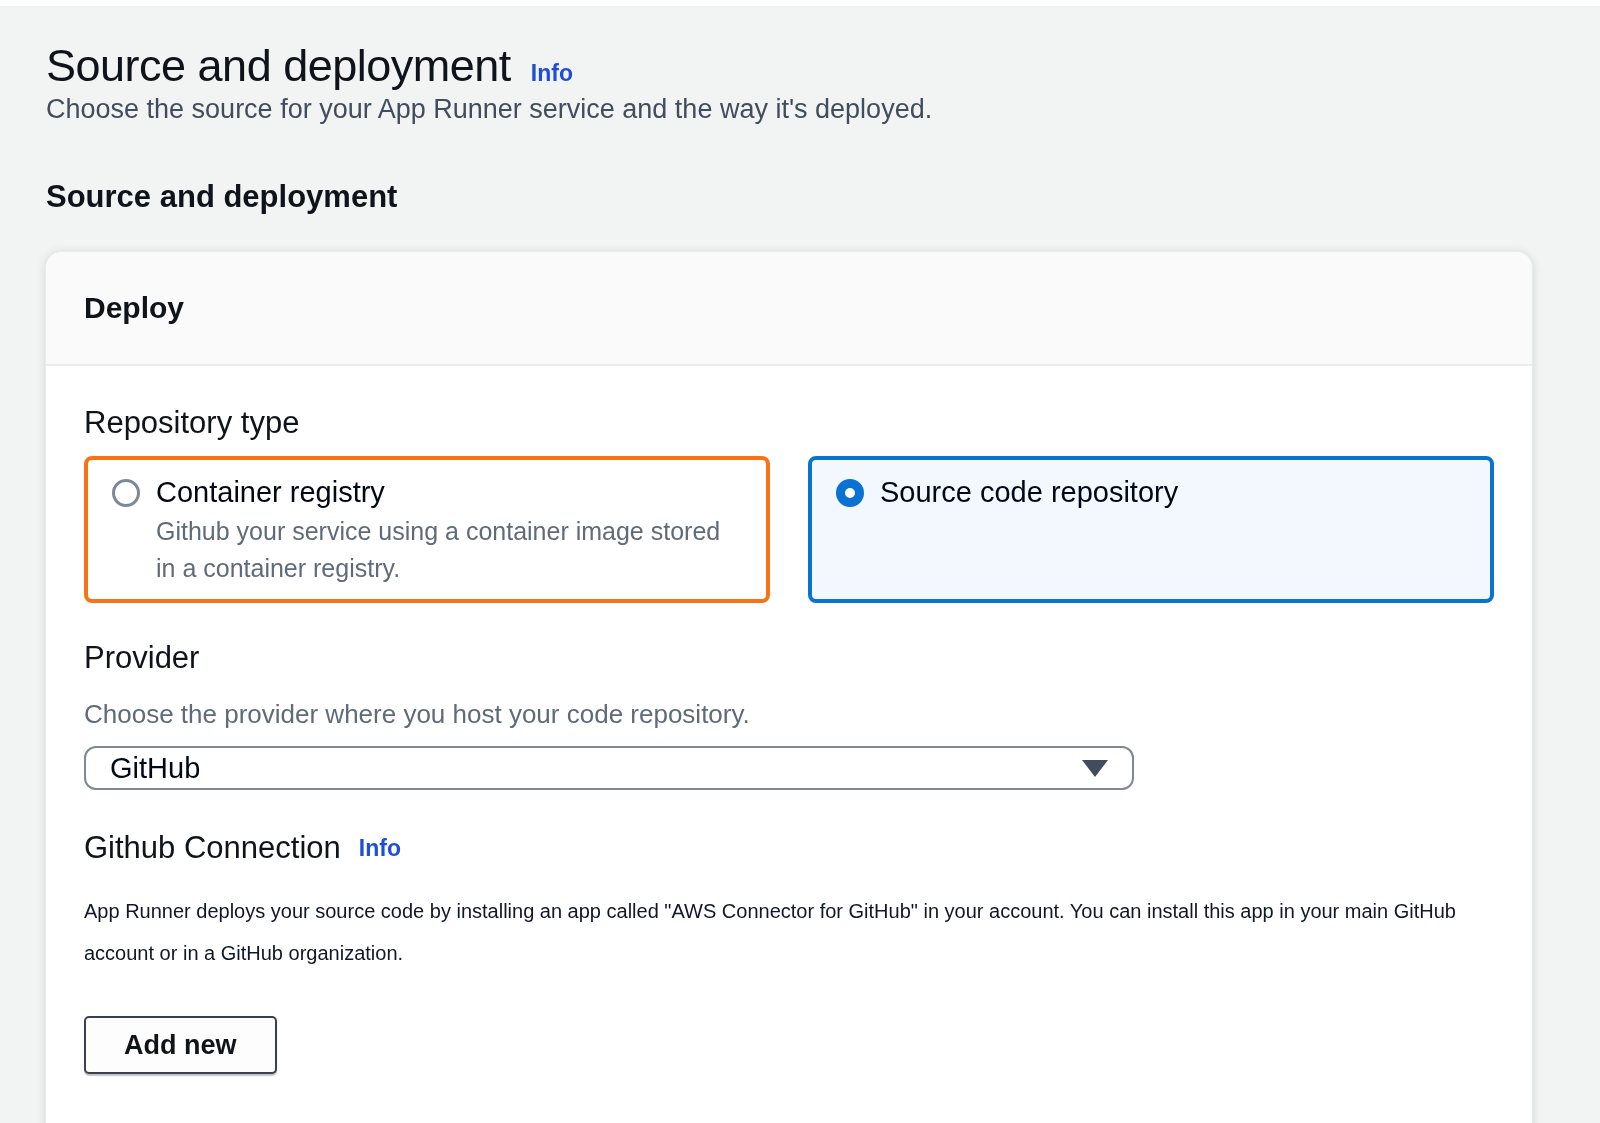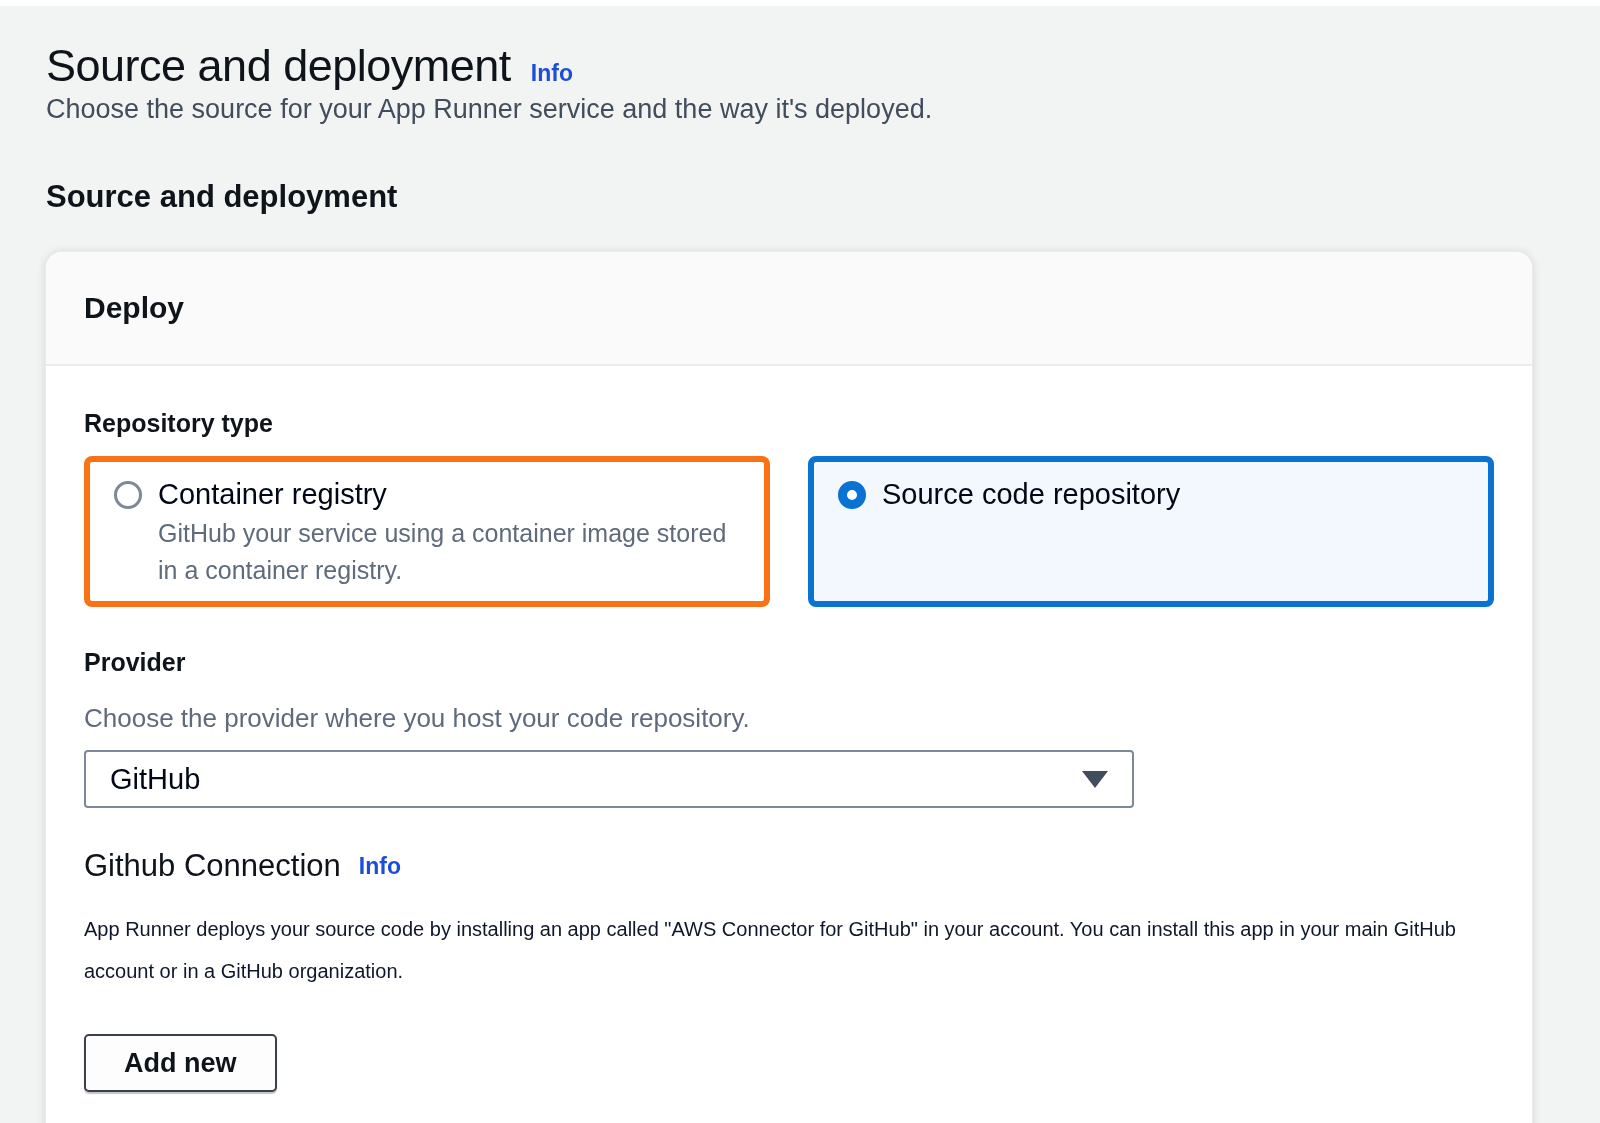--- a/index.html
+++ b/index.html
@@ -31,42 +31,42 @@
     box-shadow: 0 0 1px 1px #e9ebed, 0 1px 8px 2px rgba(0,7,22,0.10);
   }
   .card-header {
     background: #fafafa; padding: 38px 38px;
     border-bottom: 2px solid #e9ebed;
     border-radius: 16px 16px 0 0;
   }
   .card-header-title { font-size: 30px; font-weight: 700; color: #0f141a; line-height: 36px; }
   .card-body { padding: 40px 38px; }
 
-  .field-label { font-size: 25px; color: #0f141a; line-height: 34px; font-weight: bold; }
+  .field-label { font-size: 31px; color: #0f141a; line-height: 34px; }
   .field-desc { font-size: 26px; color: #5f6b7a; line-height: 36px; margin-top: 21px; }
 
   .tiles { display: flex; gap: 38px; margin-top: 16px; }
   .tile {
     flex: 1 1 0; display: flex; gap: 16px; align-items: flex-start;
-    border: 6px solid #f97316; border-radius: 8px; background: #ffffff;
+    border: 4px solid #f97316; border-radius: 8px; background: #ffffff;
     padding: 12px 22px 12px 24px; cursor: pointer;
   }
   .tile.selected { border-color: #0972d3; background: #f2f8fd; }
   .radio {
     width: 28px; height: 28px; flex: none; border-radius: 50%;
     border: 3px solid #7d8998; background: #ffffff; margin-top: 7px;
   }
   .radio.checked { border: 9px solid #0972d3; }
   .tile-label { font-size: 29px; color: #000716; line-height: 40px; }
   .tile-desc { font-size: 25px; color: #5f6b7a; line-height: 37px; margin-top: 1px; }
 
   .provider-block { margin-top: 38px; }
   .select {
-    margin-top: 14px; width: 1050px; height: 58px;
-    border: 2px solid #7d8998; border-radius: 4px; background: #ffffff;
+    margin-top: 14px; width: 1050px; height: 44px;
+    border: 2px solid #7d8998; border-radius: 12px; background: #ffffff;
     display: flex; align-items: center; justify-content: space-between;
     padding: 0 24px; cursor: pointer;
   }
   .select-value { font-size: 29px; color: #000716; }
   .caret-down {
     width: 0; height: 0;
     border-left: 13px solid transparent; border-right: 13px solid transparent;
     border-top: 17px solid #414d5c;
   }
 
@@ -107,21 +107,21 @@
     <div class="card-body">
 
       <div class="field-label">Repository type</div>
 
       <div class="tiles">
 
         <div class="tile">
           <span class="radio"></span>
           <div>
             <div class="tile-label">Container registry</div>
-            <div class="tile-desc">GitHub your service using a container image stored in a container registry.</div>
+            <div class="tile-desc">Github your service using a container image stored in a container registry.</div>
           </div>
         </div>
 
         <div class="tile selected">
           <span class="radio checked"></span>
           <div>
             <div class="tile-label">Source code repository</div>
           </div>
         </div>
 

